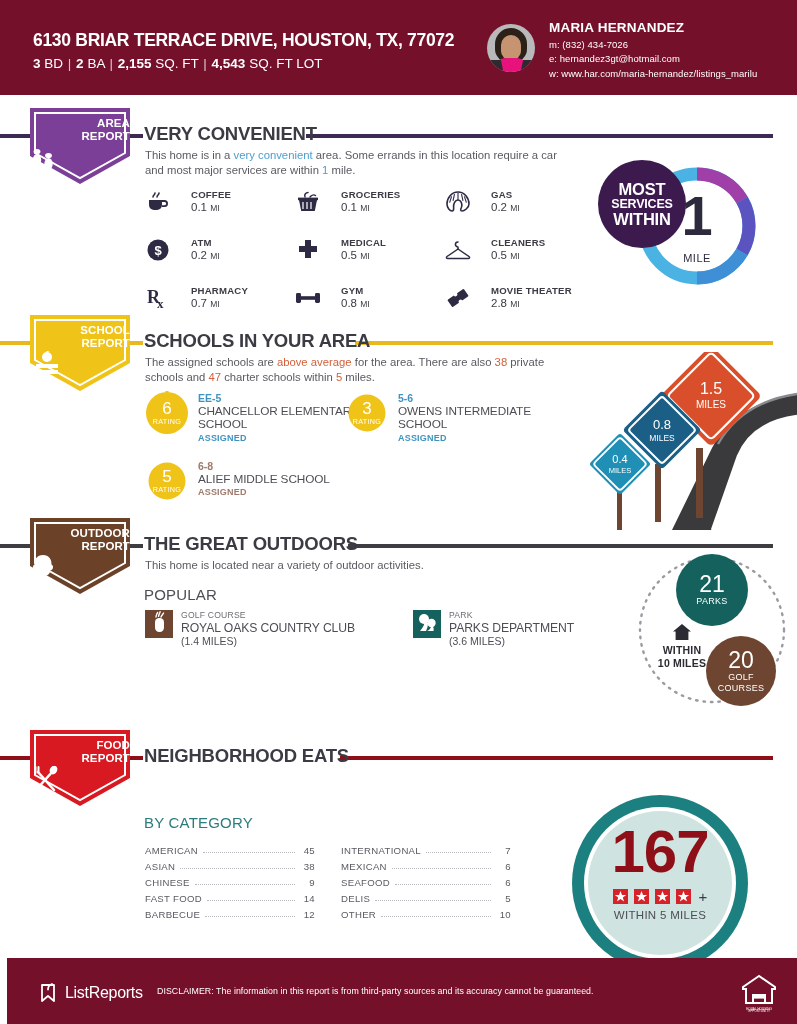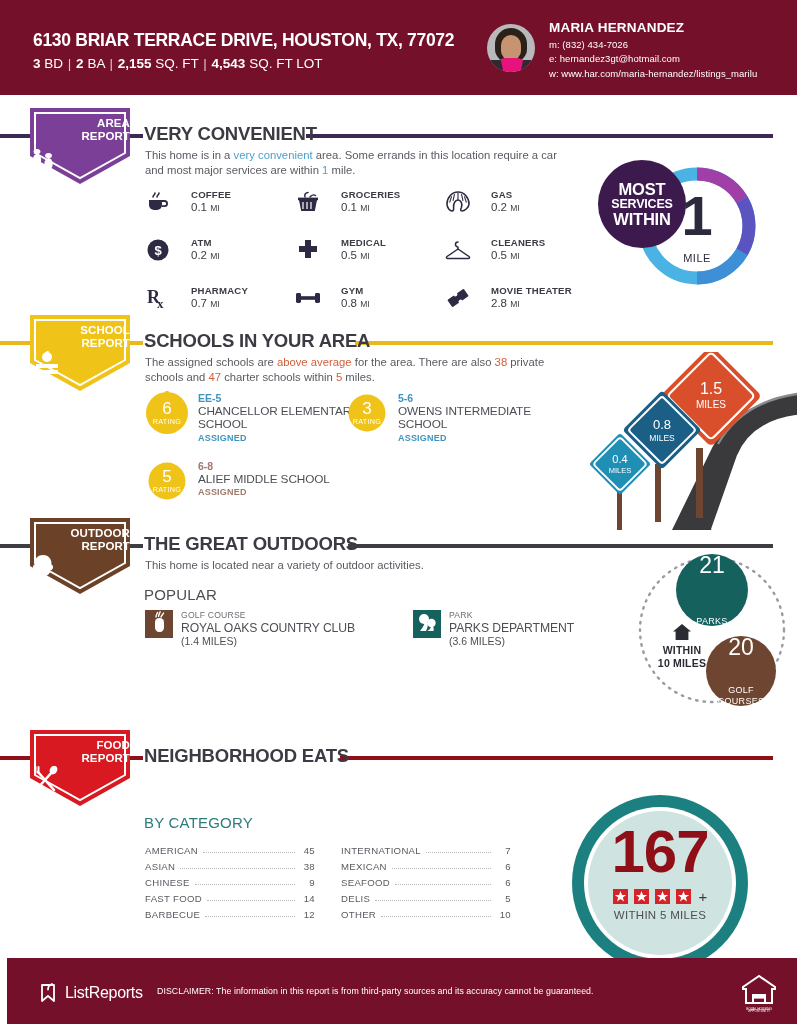--- a/index.html
+++ b/index.html
@@ -166,21 +166,21 @@
   .act-row { position: absolute; left: 145px; top: 92px; display: flex; gap: 58px; }
   .act { display: flex; gap: 8px; align-items: flex-start; }
   .act .sq { width: 28px; height: 28px; flex: 0 0 28px; position: relative; }
   .act .t1 { font-size: 8.6px; color: #6d6d74; letter-spacing: .2px; line-height: 11px; }
   .act .t2 { font-size: 12.2px; color: #4d4d55; line-height: 14px; letter-spacing: -.1px; }
   .act .t3 { font-size: 10.5px; color: #4d4d55; line-height: 13px; }
 
   .outdoor-viz { position: absolute; left: 612px; top: 552px; width: 186px; height: 158px; }
   .ov-circle {
     position: absolute; border-radius: 50%;
-    display: flex; flex-direction: column; align-items: center; justify-content: space-between;
+    display: flex; flex-direction: column; align-items: center; justify-content: center;
     color: #fff;
   }
   .ov-parks { left: 64px; top: 2px; width: 72px; height: 72px; background: #15615e; }
   .ov-golf  { left: 94px; top: 84px; width: 70px; height: 70px; background: #6e4530; }
   .ov-n { font-size: 23px; font-weight: 300; line-height: 23px; }
   .ov-l { font-size: 9px; letter-spacing: .3px; line-height: 10.5px; text-align: center; }
   .ov-center { position: absolute; left: 28px; top: 72px; width: 84px; text-align: center; }
   .ov-center .w { font-size: 10.5px; font-weight: bold; color: #2b2b33; line-height: 12.5px; letter-spacing: .2px;}
 
   

